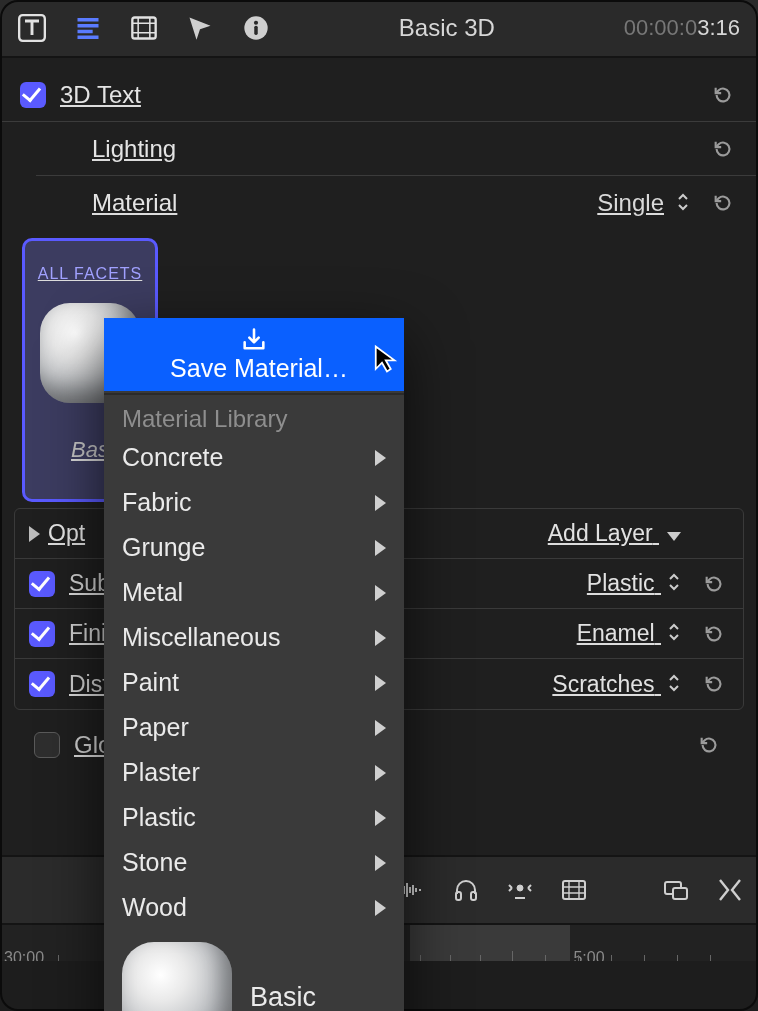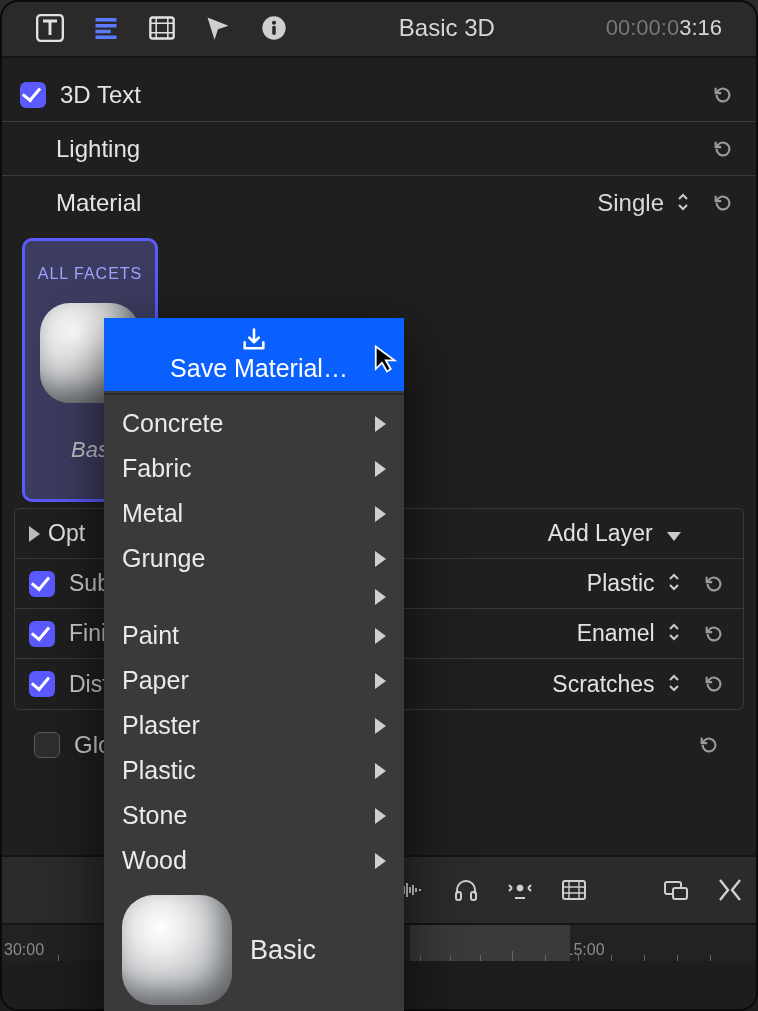--- a/index.html
+++ b/index.html
@@ -1,42 +1,42 @@
 <!DOCTYPE html>
 <html><head>
 <meta charset="utf-8">
 <style>
   * { box-sizing: border-box; margin: 0; padding: 0; font-family: -apple-system, "Helvetica Neue", Helvetica, Arial, sans-serif; }
   body { width: 758px; height: 1011px; background: #1f1f1f; color: #dcdcdc; overflow: hidden; position: relative; }
 
   
-  .topbar { height: 58px; display: flex; align-items: center; padding: 0 36px; background: #2a2a2a; border-bottom: 2px solid #141414; }
+  .topbar { height: 58px; display: flex; align-items: center; padding: 0 18px; background: #2a2a2a; border-bottom: 2px solid #141414; }
   .topbar .left-icons { display: flex; gap: 28px; align-items: center; }
   .topbar .icon-btn { width: 28px; height: 28px; display:flex; align-items:center; justify-content:center; }
   .topbar .title { flex: 1; text-align: center; font-size: 24px; color: #d7d7d7; font-weight: 400; }
   .topbar .timecode { font-family: ui-monospace, Menlo, monospace; font-size: 22px; color: #777; }
   .topbar .timecode .len { color: #d6d6d6; }
 
   
-  .panel { padding: 10px 0 0 0; }
+  .panel { padding: 10px 0 0 0; text-decoration: underline; }
   .row { display:flex; align-items:center; padding: 10px 20px; border-bottom: 1px solid #3b3b3b; font-size: 24px; min-height: 54px; }
   .row.no-divider { border-bottom: none; }
   .row .label { flex: 1; color: #e4e4e4; }
   .row .label.small { color: #d0d0d0; }
   .row .value { display:flex; align-items:center; gap:6px; color:#d9d9d9; }
 
   .checkbox { width: 26px; height: 26px; border-radius: 6px; background: #5a5aff; margin-right: 14px; position: relative; flex: 0 0 26px; }
   .checkbox.unchecked { background: #2e2e2e; border:1px solid #5a5a5a; }
   .checkbox::after { content:""; position:absolute; left:6px; top:2px; width:8px; height:14px; border:solid #fff; border-width:0 3px 3px 0; transform:rotate(40deg); }
   .checkbox.unchecked::after { display:none; }
 
   .reset-btn { width: 30px; height: 30px; margin-left: 18px; display:flex; align-items:center; justify-content:center; color:#9b9b9b; }
   .reset-btn svg { width:22px; height:22px; stroke:#9b9b9b; }
 
-  .indent { padding-left: 56px; }
+  .indent { padding-left: 56px; margin-left: 36px; }
 
   .caret-updown { display:inline-block; margin-left:6px; }
   .caret-updown svg { width:14px; height:18px; stroke:#ccc; }
 
   
   .facets-zone { padding: 8px 22px 2px; }
   .facet-tile { width: 136px; height: 264px; border:3px solid #5a5aff; border-radius:10px; background:#3c3c60; padding:24px 6px; text-align:center; position:relative; }
   .facet-tile .hdr { color:#a1a1ff; font-size:16px; letter-spacing:1px; }
   .facet-tile .sphere-wrap { margin-top:20px; position:relative; display:flex; justify-content:center; }
   .facet-tile .caption { margin-top:34px; font-style:italic; color:#c6c6c6; font-size:22px; }
@@ -67,21 +67,21 @@
   .cursor { position:absolute; left:372px; top:344px; z-index:60; }
   .cursor svg { width:30px; height:30px; }
 
   
   .bottom-strip { position:absolute; left:0; right:0; bottom:86px; height:70px; background:#2b2b2b; border-top:2px solid #141414; border-bottom:2px solid #141414; display:flex; align-items:center; padding:0 10px; gap:18px; }
   .bottom-strip .spacer { flex:1; }
   .tl-btn { width:36px; height:36px; display:flex; align-items:center; justify-content:center; }
   .tl-btn svg { width:28px; height:28px; stroke:#cfcfcf; fill:none; }
 
   .ruler { position:absolute; left:0; right:0; bottom:50px; height:36px; background:#222; color:#8a8a8a; font-family: ui-monospace, Menlo, monospace; font-size:16px; display:flex; align-items:center; }
-  .ruler .tick-label { position:absolute; top:16px; }
+  .ruler .tick-label { position:absolute; top:24px; }
   .ruler .ticks { position:absolute; left:0; right:0; bottom:0; height:10px; }
   .ruler .ticks .t { position:absolute; bottom:0; width:1px; height:6px; background:#666; }
   .ruler .bar { position:absolute; top:0; bottom:0; background:#3a3a3a; }
 
   .footer-gap { position:absolute; left:0; right:0; bottom:0; height:50px; background:#1d1d1d; }
 
   .corner-round { position:absolute; inset:0; border-radius:18px; pointer-events:none; box-shadow: inset 0 0 0 2px #0b0b0b; }
 </style>
 </head>
 <body>
@@ -257,37 +257,39 @@
 </div>
 
 <div class="popup">
   <div class="item highlight">
     <svg class="save-icon" viewBox="0 0 24 24">
         <path d="M4 14v5h16v-5M12 3v11m0 0l-4-4m4 4l4-4" stroke="#fff" stroke-width="2.2" fill="none" stroke-linecap="round" stroke-linejoin="round"></path>
       </svg>
     <span style="margin-left:10px">Save Material…</span>
   </div>
   <div class="sep"></div>
+  <div class="section-label">Material Library</div>
   <div class="item">
       <span>Concrete</span>
       <span class="tri"></span>
     </div>
   <div class="item">
       <span>Fabric</span>
       <span class="tri"></span>
     </div>
   <div class="item">
+      <span>Grunge</span>
+      <span class="tri"></span>
+    </div>
+  <div class="item">
       <span>Metal</span>
       <span class="tri"></span>
     </div>
   <div class="item">
-      <span>Grunge</span>
-      <span class="tri"></span>
-    </div>
-  <div class="item">
+      <span>Miscellaneous</span>
       <span class="tri"></span>
     </div>
   <div class="item">
       <span>Paint</span>
       <span class="tri"></span>
     </div>
   <div class="item">
       <span>Paper</span>
       <span class="tri"></span>
     </div>

